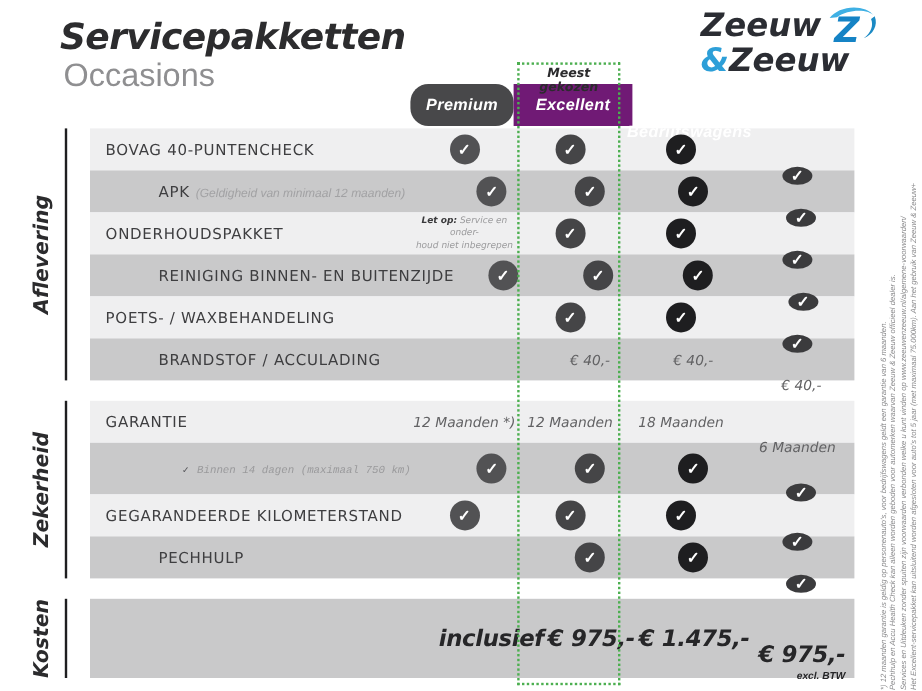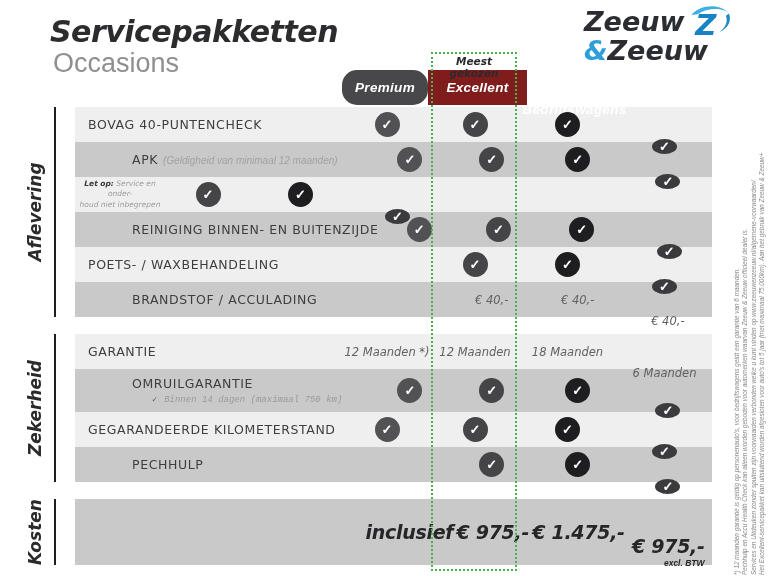--- a/index.html
+++ b/index.html
@@ -98,21 +98,21 @@
         <span>Zekerheid</span>
       </div>
       <div class="side-label side-kosten">
         <span>Kosten</span>
       </div>
     </div>
 
   <div class="table">
     <div class="header-row" id="header-row">
         <div class="header-cell c1" style="background: rgb(72, 72, 74);">Premium</div>
-        <div class="header-cell c2" style="background: #7f1d1d;">Excellent</div>
+        <div class="header-cell c2" style="background: #701a75;">Excellent</div>
         <div class="header-cell c3" style="background: rgb(57, 57, 59);">Bedrijfswagens</div>
       </div>
     <div id="sections">
         <div class="section section-aflevering">
           <div class="row shade-light">
             <div class="row-label">
               <div class="label-line"><span>BOVAG 40-PUNTENCHECK</span></div>
             </div>
             <div class="cell c0">
               <div class="check-circle" style="background: rgb(82, 82, 84);">✓</div>
@@ -138,20 +138,23 @@
               <div class="check-circle" style="background: rgb(69, 69, 71);">✓</div>
             </div>
             <div class="cell c2">
               <div class="check-circle" style="background: rgb(30, 30, 32);">✓</div>
             </div>
             <div class="cell c3">
               <div class="check-circle" style="background: rgb(59, 59, 61);">✓</div>
             </div>
           </div>
           <div class="row shade-light">
+            <div class="row-label">
+              <div class="label-line"><span>ONDERHOUDSPAKKET</span></div>
+            </div>
             <div class="cell c0">
               <div class="note"><b>Let op:</b> <span>Service en onder-</span><div>houd niet inbegrepen</div></div>
             </div>
             <div class="cell c1">
               <div class="check-circle" style="background: rgb(69, 69, 71);">✓</div>
             </div>
             <div class="cell c2">
               <div class="check-circle" style="background: rgb(30, 30, 32);">✓</div>
             </div>
             <div class="cell c3">
@@ -219,21 +222,20 @@
             </div>
             <div class="cell c2">
               <span class="cell-text">18 Maanden</span>
             </div>
             <div class="cell c3">
               <span class="cell-text">6 Maanden</span>
             </div>
           </div>
           <div class="row shade-dark tall">
             <div class="row-label">
-              <div class="label-line"><span>OMRUILGARANTIE</span></div>
               <div class="sub-line"><span class="sub-check">✓</span><span>Binnen 14 dagen (maximaal 750 km)</span></div>
             </div>
             <div class="cell c0">
               <div class="check-circle" style="background: rgb(82, 82, 84);">✓</div>
             </div>
             <div class="cell c1">
               <div class="check-circle" style="background: rgb(69, 69, 71);">✓</div>
             </div>
             <div class="cell c2">
               <div class="check-circle" style="background: rgb(30, 30, 32);">✓</div>

